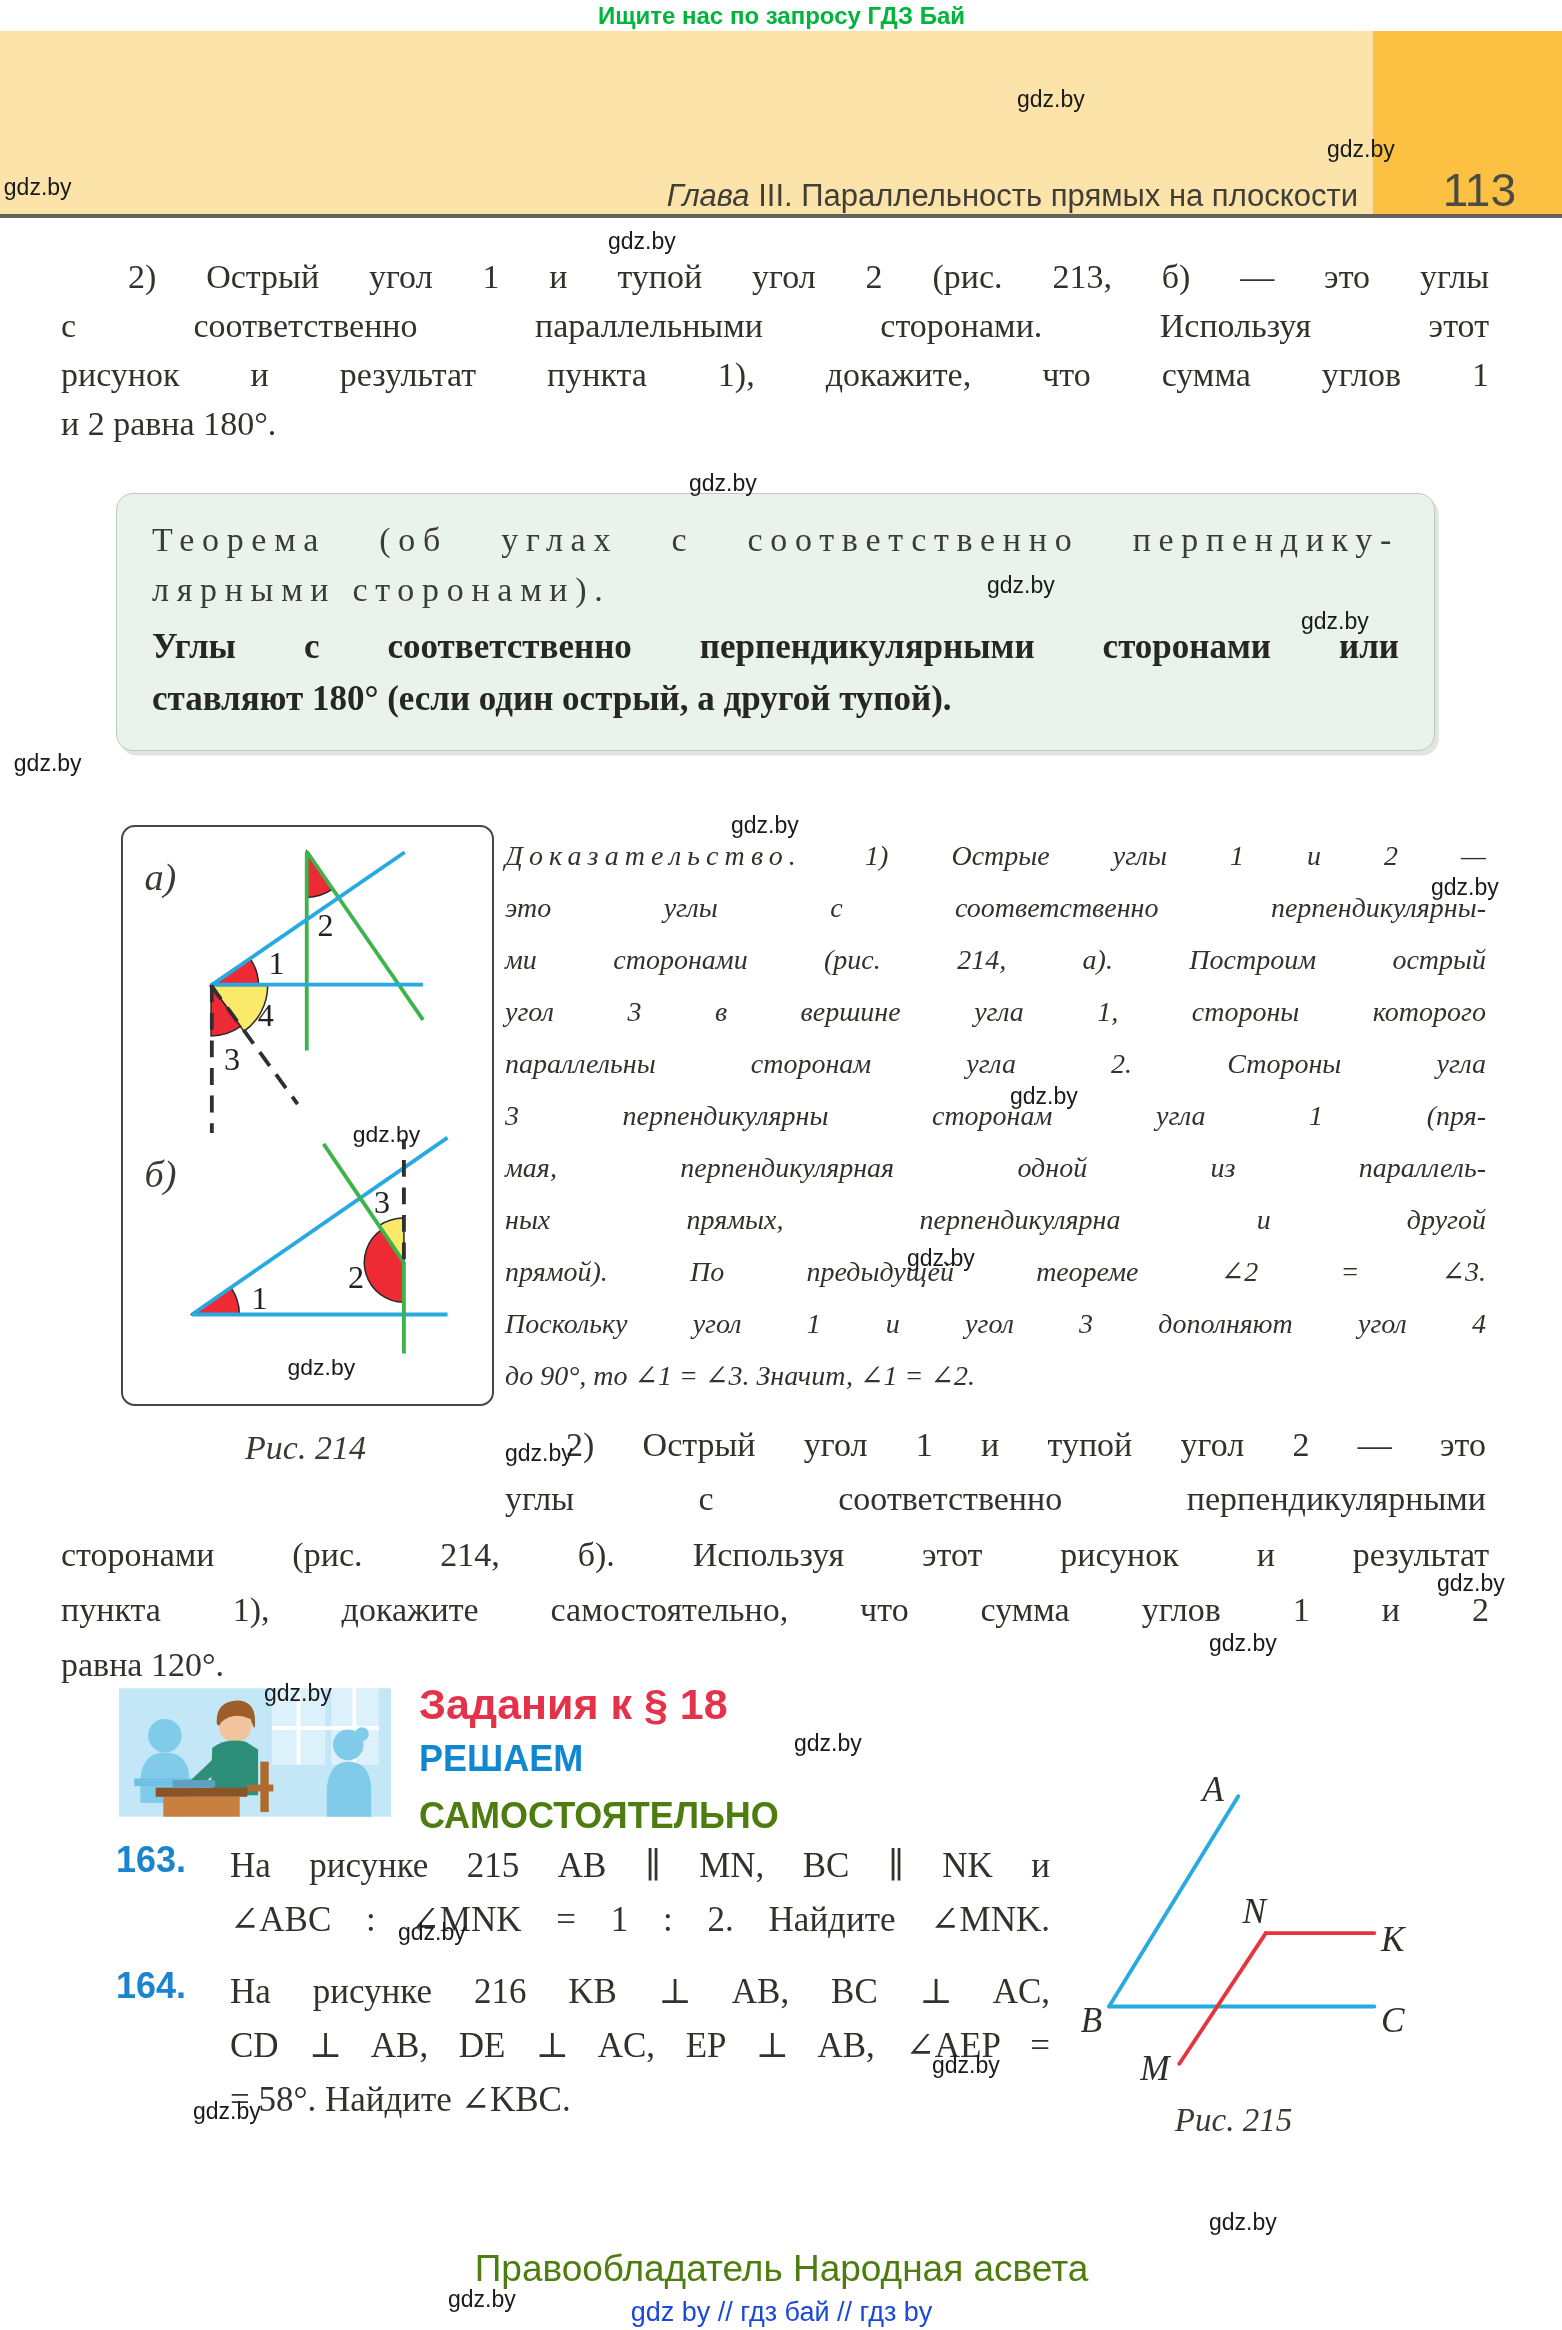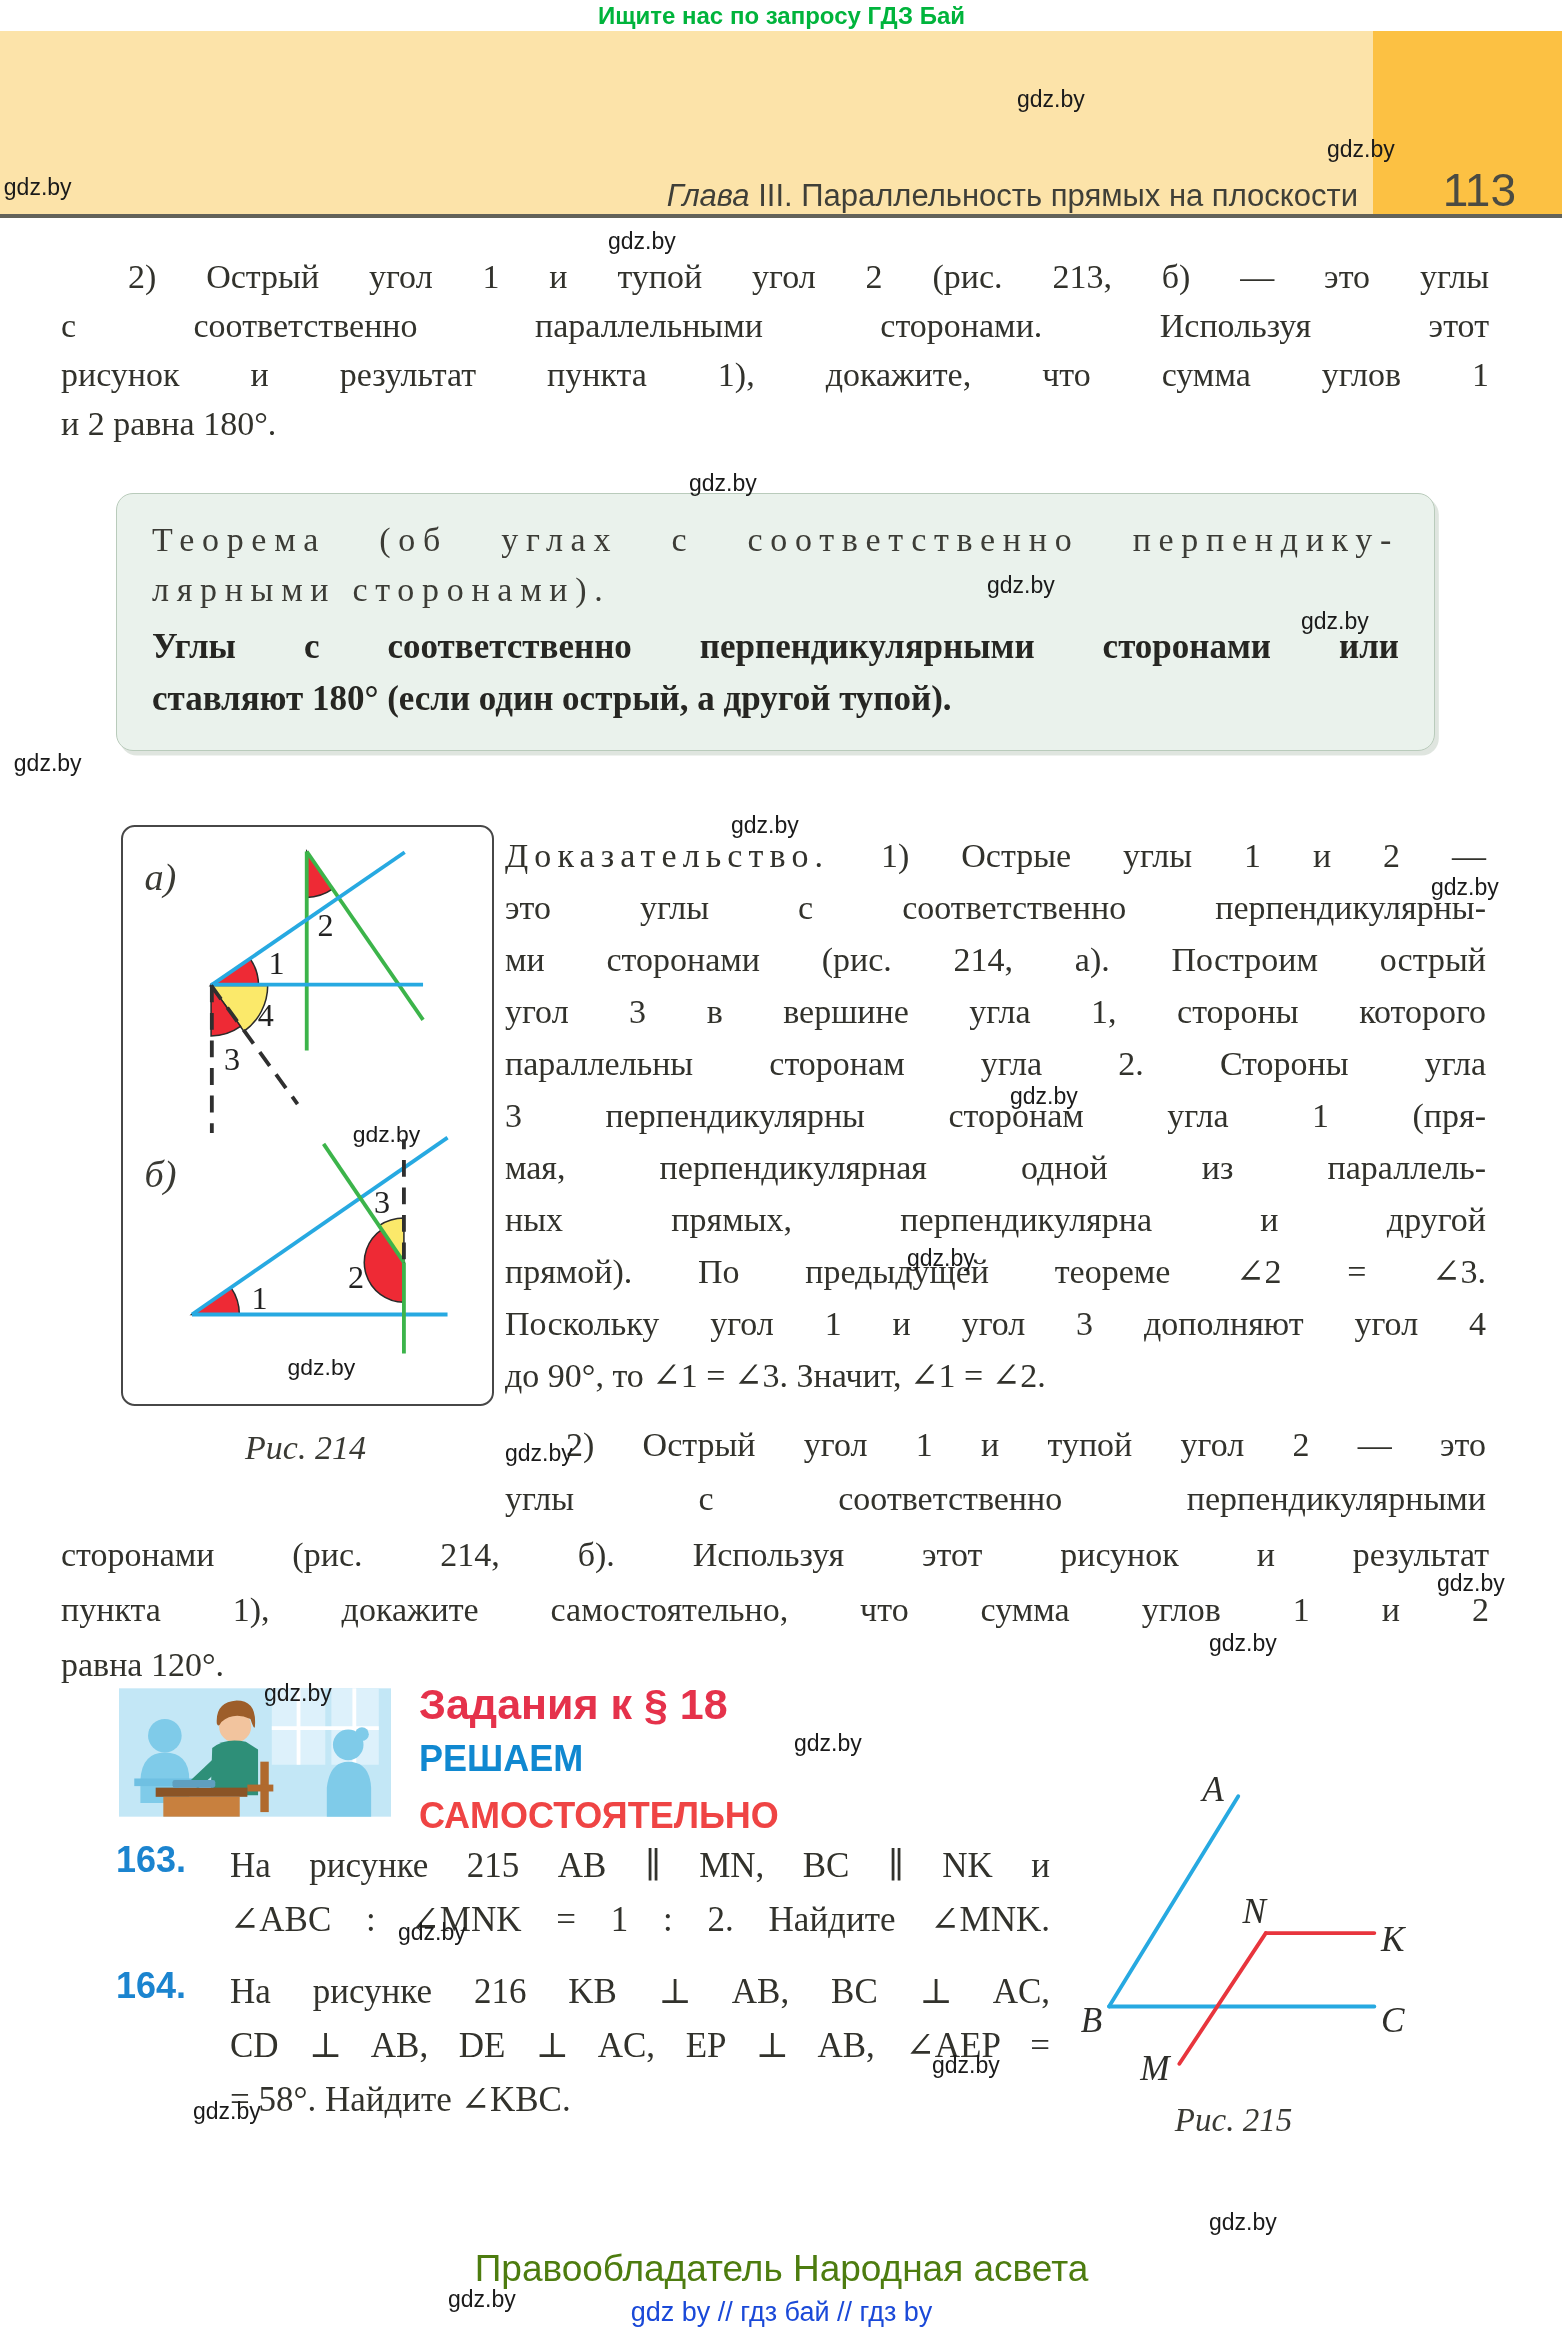--- a/index.html
+++ b/index.html
@@ -26,21 +26,21 @@
   #theorem{left:116px;top:493px;width:1319px;box-sizing:border-box;
            border-radius:17px;padding:21.4px 35px 24.5px 35px;
            box-shadow:3.8px 4.6px 0 rgba(150,170,150,.30);}
   #theorem .title{font-size:34px;line-height:50px;letter-spacing:7.7px;color:#3c3c36;}
   #theorem .body{font-size:35px;line-height:52px;font-weight:bold;margin-top:6.1px;color:#262622;}
   
   #fig214{left:121px;top:825px;}
   #fig214 svg{display:block;background:#fff;border:2.3px solid #474747;border-radius:13.8px;}
   #cap214{left:121px;top:1429px;width:369px;text-align:center;font-style:italic;font-size:34px;color:#3a3a34;}
   
-  #proof{left:505px;top:830px;width:981px;font-size:34px;line-height:52px;}
+  #proof{left:505px;top:830px;width:981px;font-size:28px;line-height:52px;font-style:italic;}
   #proof .lead{letter-spacing:6.1px;}
   #proof2{left:505px;top:1418px;width:981px;font-size:34px;line-height:54px;}
   #proof2 > div:first-child{text-indent:61px;}
   #para2{left:61px;top:1527px;width:1428px;font-size:34px;line-height:55px;}
   
   #illus{left:119px;top:1688px;}
   #taskstitle{left:419px;top:1680px;font-family:"Liberation Sans",sans-serif;font-weight:bold;font-size:43px;}
   .bluesub{left:419px;font-family:"Liberation Sans",sans-serif;font-weight:bold;font-size:36px;}
   .tasknum{left:116px;width:107px;font-family:"Liberation Sans",sans-serif;font-weight:bold;font-size:36px;}
   .tasktext{left:230px;width:820px;font-size:35px;line-height:54px;}
@@ -181,21 +181,21 @@
 
       <rect x="185" y="96" width="11" height="66" fill="#b06a2e"></rect>
       <rect x="168" y="126" width="34" height="9" fill="#b06a2e"></rect>
       <rect x="48" y="130" width="120" height="12" fill="#8a5426"></rect>
       <rect x="58" y="142" width="100" height="26" fill="#c8803e"></rect>
       <rect x="70" y="120" width="56" height="10" rx="3" fill="#5f9fc0"></rect>
     </svg>
   </div>
   <div class="abs" id="taskstitle" style="color: rgb(229, 50, 75);">Задания к § 18</div>
   <div class="abs bluesub" style="top: 1738px; color: rgb(16, 136, 208);">РЕШАЕМ</div>
-  <div class="abs bluesub" style="top: 1795px; color: #ef4444;">САМОСТОЯТЕЛЬНО</div>
+  <div class="abs bluesub" style="top: 1795px; color: #4d7c0f;">САМОСТОЯТЕЛЬНО</div>
 
   <div class="abs tasknum" style="top:1839px;color:#1b84cf;">163.</div>
   <div class="abs tasktext" style="top:1839px;">
       <div class="jl">На рисунке 215 AB ∥ MN, BC ∥ NK и</div>
       <div class="jl">∠ABC : ∠MNK = 1 : 2. Найдите ∠MNK.</div>
     </div>
 
   <div class="abs tasknum" style="top:1965px;color:#1b84cf;">164.</div>
   <div class="abs tasktext" style="top:1965px;">
       <div class="jl">На рисунке 216 KB ⊥ AB, BC ⊥ AC,</div>

